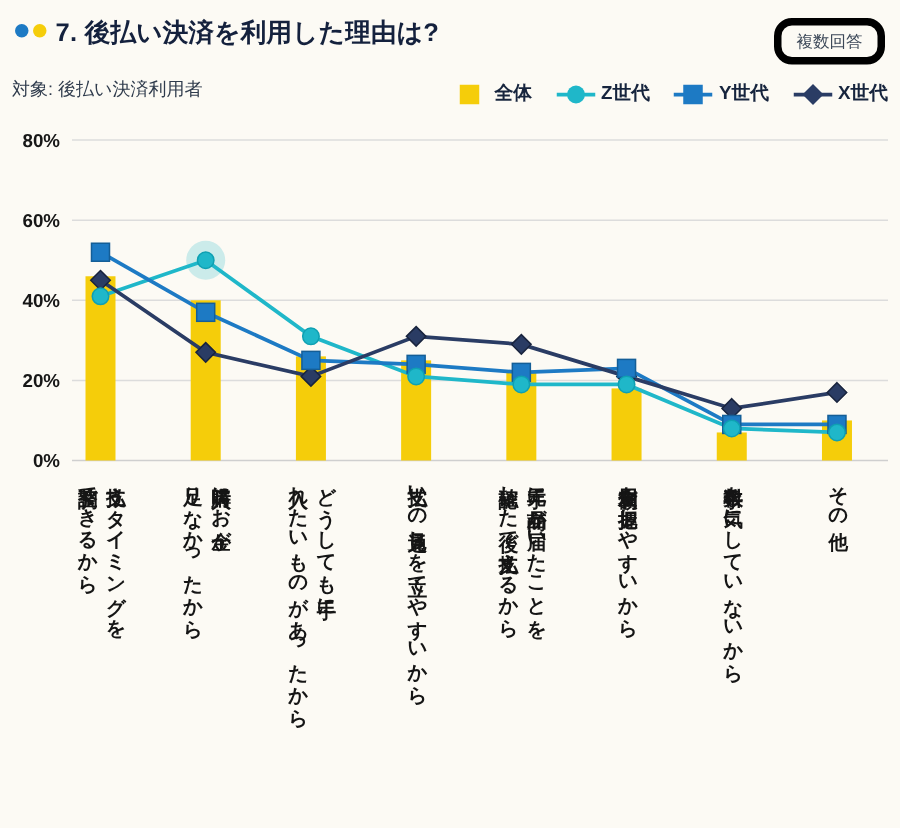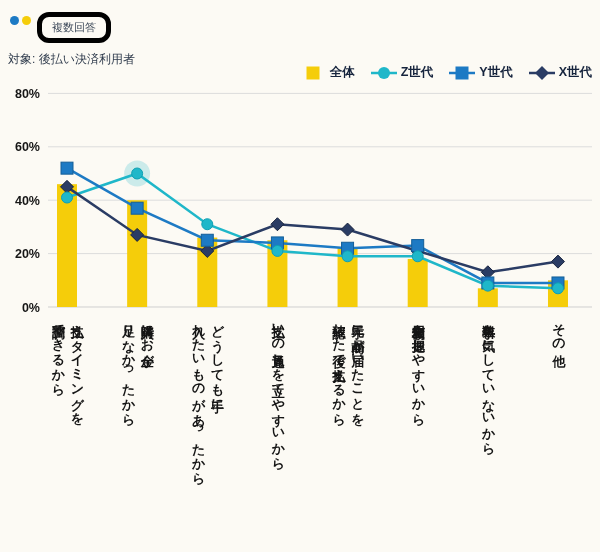--- a/index.html
+++ b/index.html
@@ -13,40 +13,41 @@
   .header { display:flex; align-items:flex-start; padding:10px 10px 0 8px; }
   .dots { display:flex; gap:3px; margin:6px 6px 0 2px; }
   .dot { width:9px; height:9px; border-radius:50%; }
   .title { font-size:17px; font-weight:bold; color:#14213D; letter-spacing:0.2px; flex:1; }
   .badge {
     font-size:11px; color:#3C4858; border:5px solid #000000; border-radius:12px;
     padding:3px 10px; margin-top:2px; background:transparent; white-space:nowrap;
   }
   .subtitle { font-size:12px; color:#2F3B4C; padding:8px 0 0 8px; }
   .legend {
-    position:absolute; top:64px; right:8px;
+    position:absolute; top:54px; right:8px;
     display:flex; align-items:center; gap:16px; list-style:none;
   }
   .legend li { display:flex; align-items:center; gap:4px; }
   .legend .lbl { font-size:12.5px; font-weight:bold; color:#16243D; }
   #chart-svg { position:absolute; top:85px; left:0; }
   .xlabel {
     position:absolute; top:315px; transform:translateX(-50%);
     writing-mode:vertical-rl; text-orientation:mixed; white-space:pre;
     font-size:13px; font-weight:600; line-height:1.45; color:#151515;
   }
 </style>
 </head>
 <body>
 
 <div class="header">
   <div class="dots">
     <span class="dot" id="dot0" style="background: rgb(29, 122, 196);"></span>
     <span class="dot" id="dot1" style="background: rgb(245, 205, 10);"></span>
   </div>
+  <h1 class="title">7. 後払い決済を利用した理由は?</h1>
   <span class="badge">複数回答</span>
 </div>
 
 <div class="subtitle">対象: 後払い決済利用者</div>
 
 <ul class="legend" id="legend">
     <li>
       <svg width="26" height="16">
         <rect x="6.5" y="1.5" width="13" height="13" fill="#F5CD0A"></rect>
       </svg>

